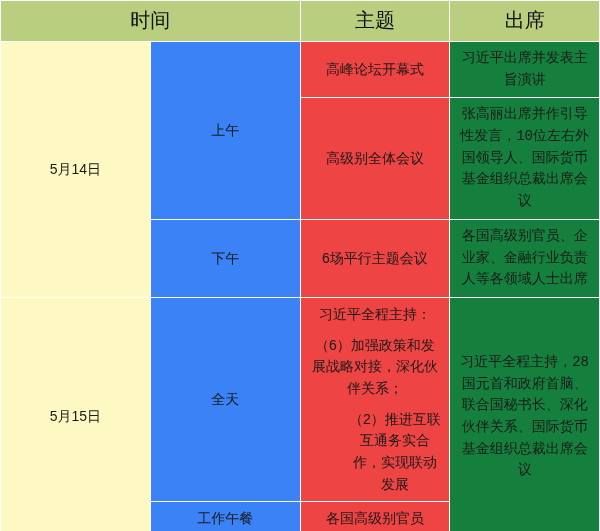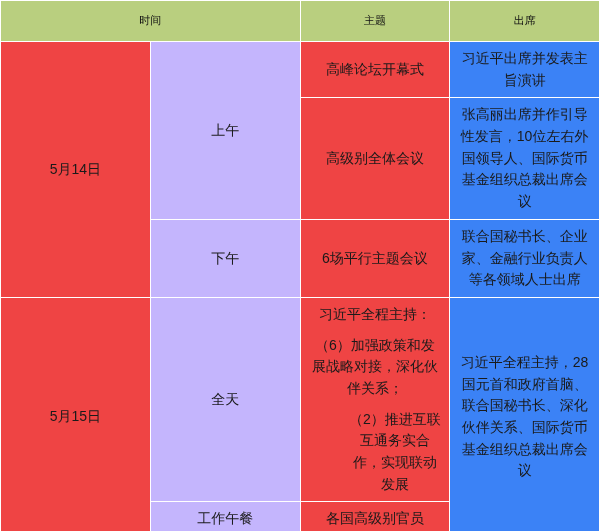--- a/index.html
+++ b/index.html
@@ -24,47 +24,49 @@
     text-align: center;
     font-weight: normal;
     font-size: 14px;
     color: #1a1a1a;
     padding: 6px 8px;
     line-height: 1.55;
   }
   
   tr.header-row th {
     background: #b9cf7f;
-    font-size: 11px;
+    font-size: 20px;
     color: #111111;
     height: 32px;
     padding: 4px 6px;
+    font-family: Liberation Mono, monospace;
   }
   
   td.date-cell {
-    background: #ef4444;
+    background: #fef9c3;
     font-size: 14px;
     width: 78px;
   }
   
   td.period-cell {
-    background: #c4b5fd;
+    background: #3b82f6;
     width: 62px;
     font-size: 14px;
   }
   
   td.topic-cell {
     background: #ef4444;
     width: 178px;
     font-size: 14px;
   }
   
   td.attend-cell {
-    background: #3b82f6;
+    background: #15803d;
     font-size: 14px;
+    font-family: Liberation Mono, monospace;
   }
   td.topic-left {
     text-align: left;
     padding-left: 14px;
     padding-right: 10px;
   }
   td.attend-left {
     text-align: left;
     padding-left: 14px;
     padding-right: 12px;
@@ -96,21 +98,21 @@
   </tr>
 
   <tr>
     <td class="topic-cell">高级别全体会议</td>
     <td class="attend-cell attend-left">张高丽出席并作引导性发言，10位左右外国领导人、国际货币基金组织总裁出席会议</td>
   </tr>
 
   <tr>
     <td class="period-cell">下午</td>
     <td class="topic-cell">6场平行主题会议</td>
-    <td class="attend-cell attend-left">联合国秘书长、企业家、金融行业负责人等各领域人士出席</td>
+    <td class="attend-cell attend-left">各国高级别官员、企业家、金融行业负责人等各领域人士出席</td>
   </tr>
 
   <tr>
     <td class="date-cell" rowspan="2">5月15日</td>
     <td class="period-cell">全天</td>
     <td class="topic-cell topic-left">
       <p class="para">习近平全程主持：</p>
       <p class="para">（6）加强政策和发展战略对接，深化伙伴关系；</p>
       <p class="para">（2）推进互联互通务实合作，实现联动发展</p>
     </td>

